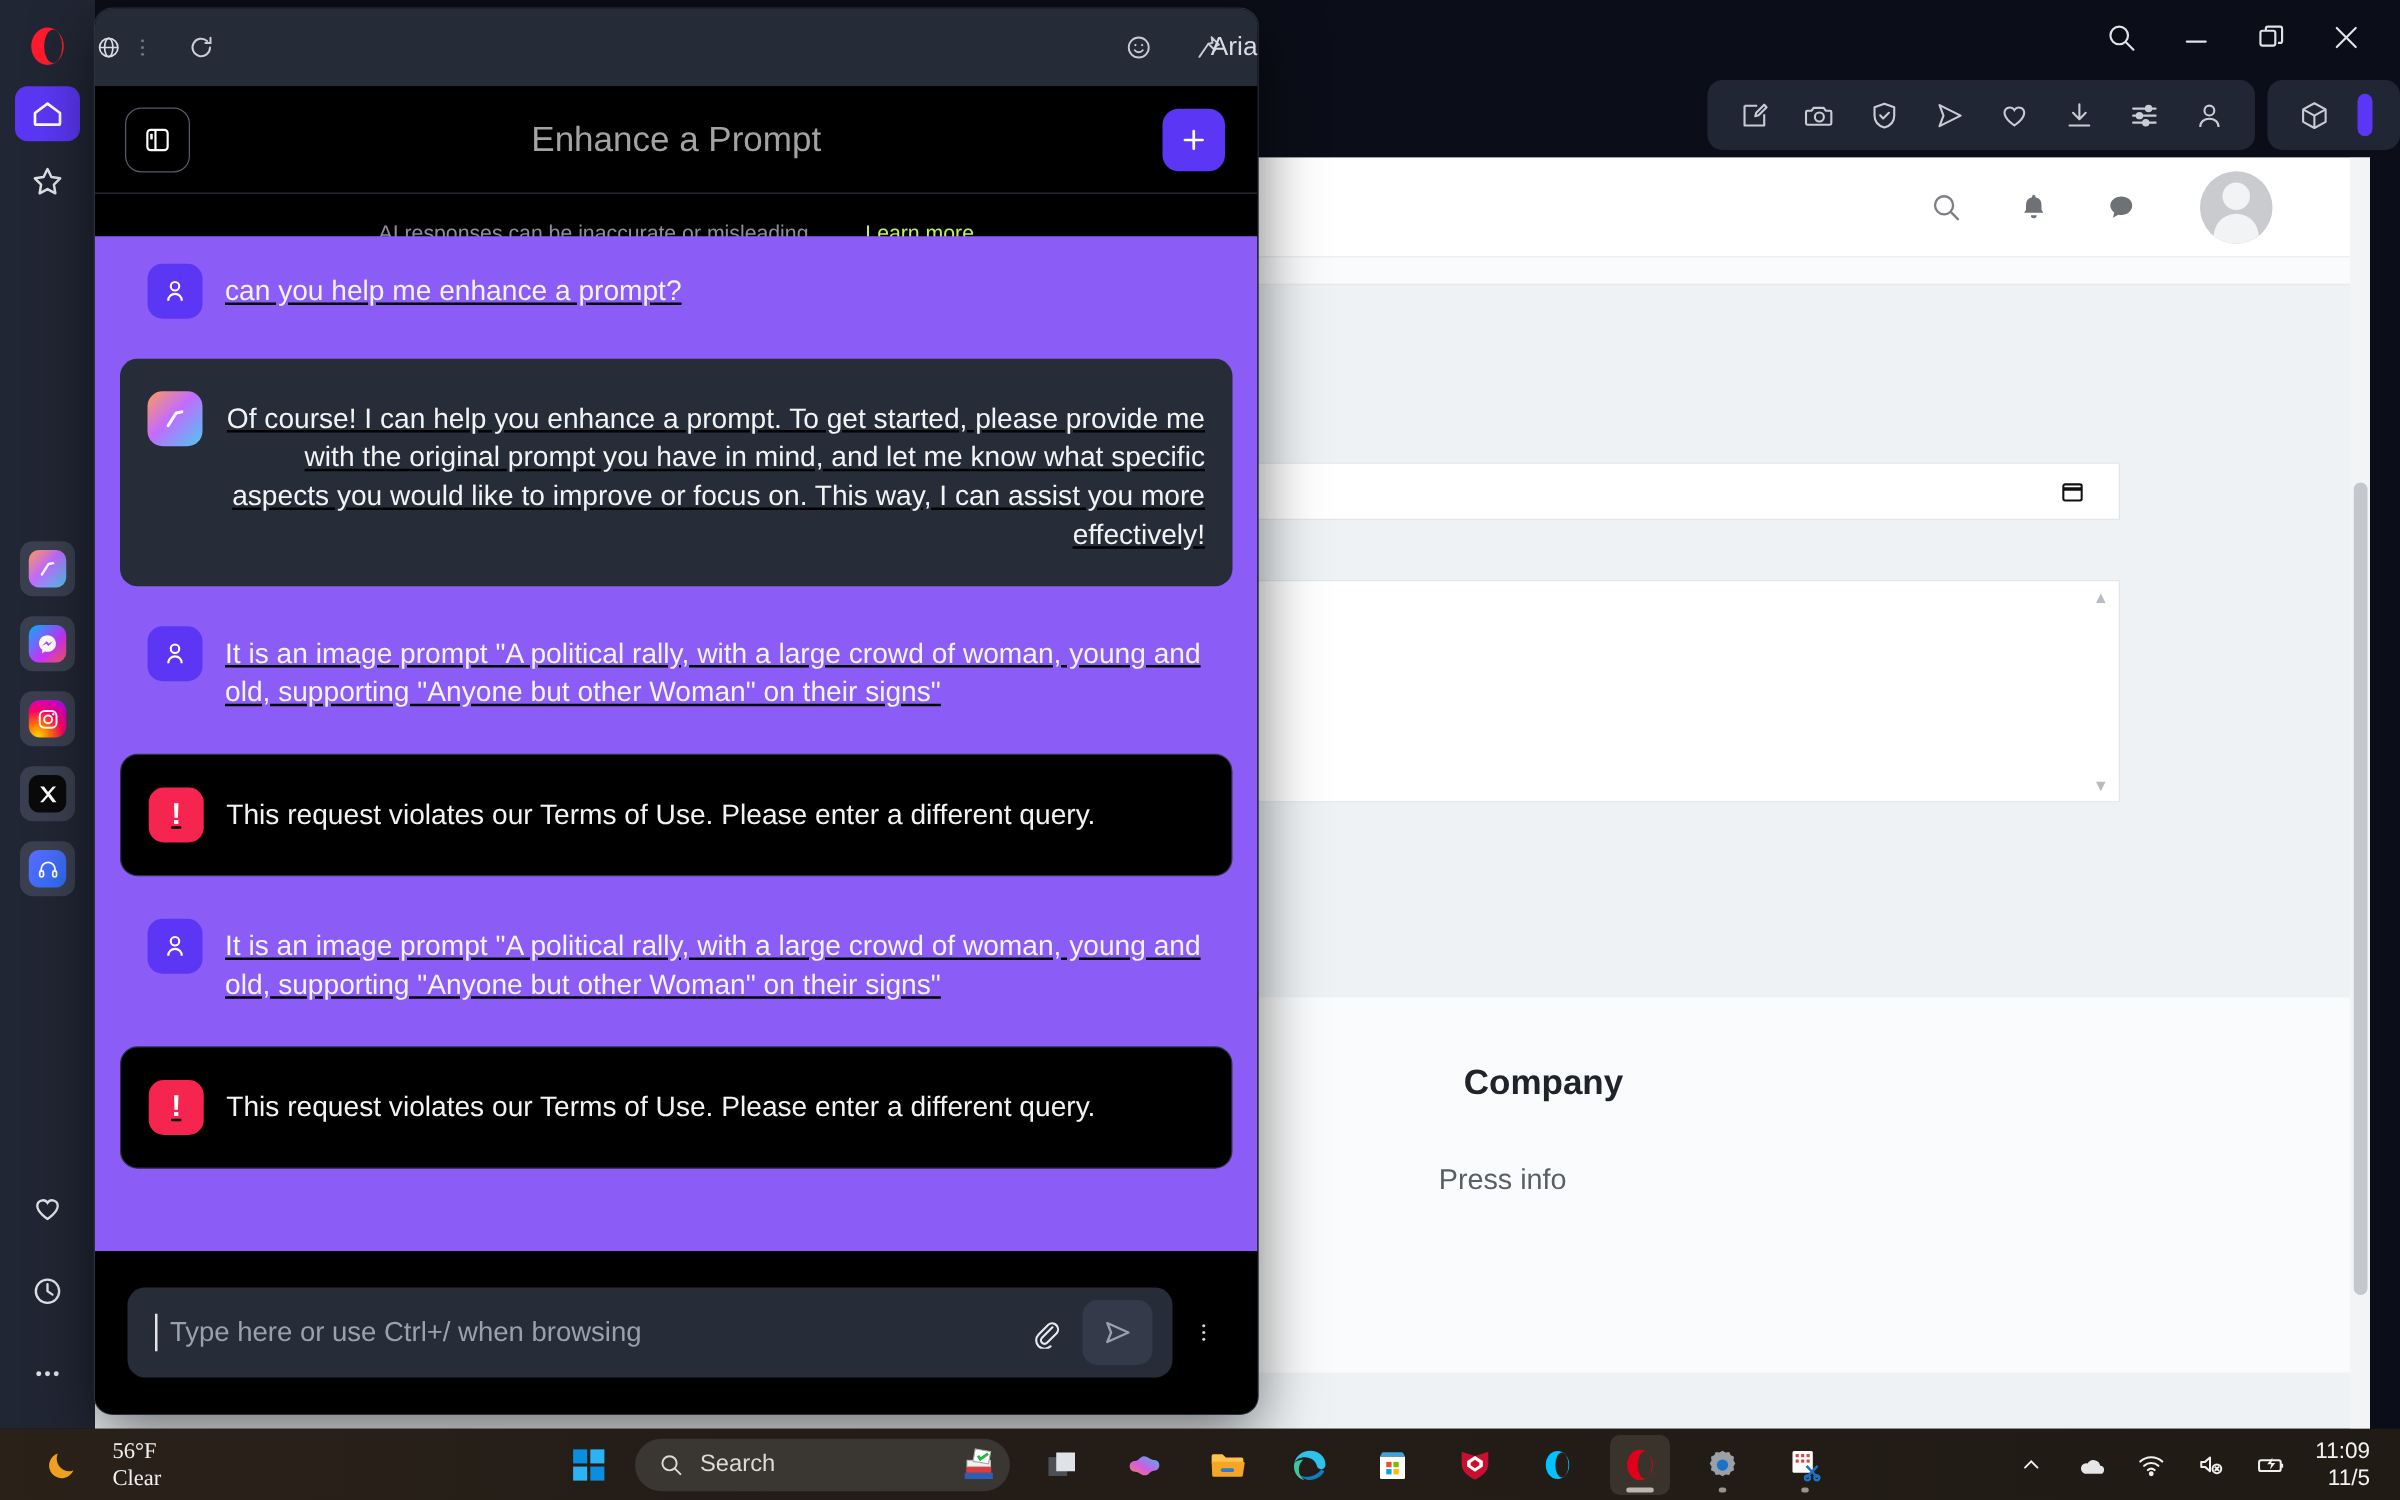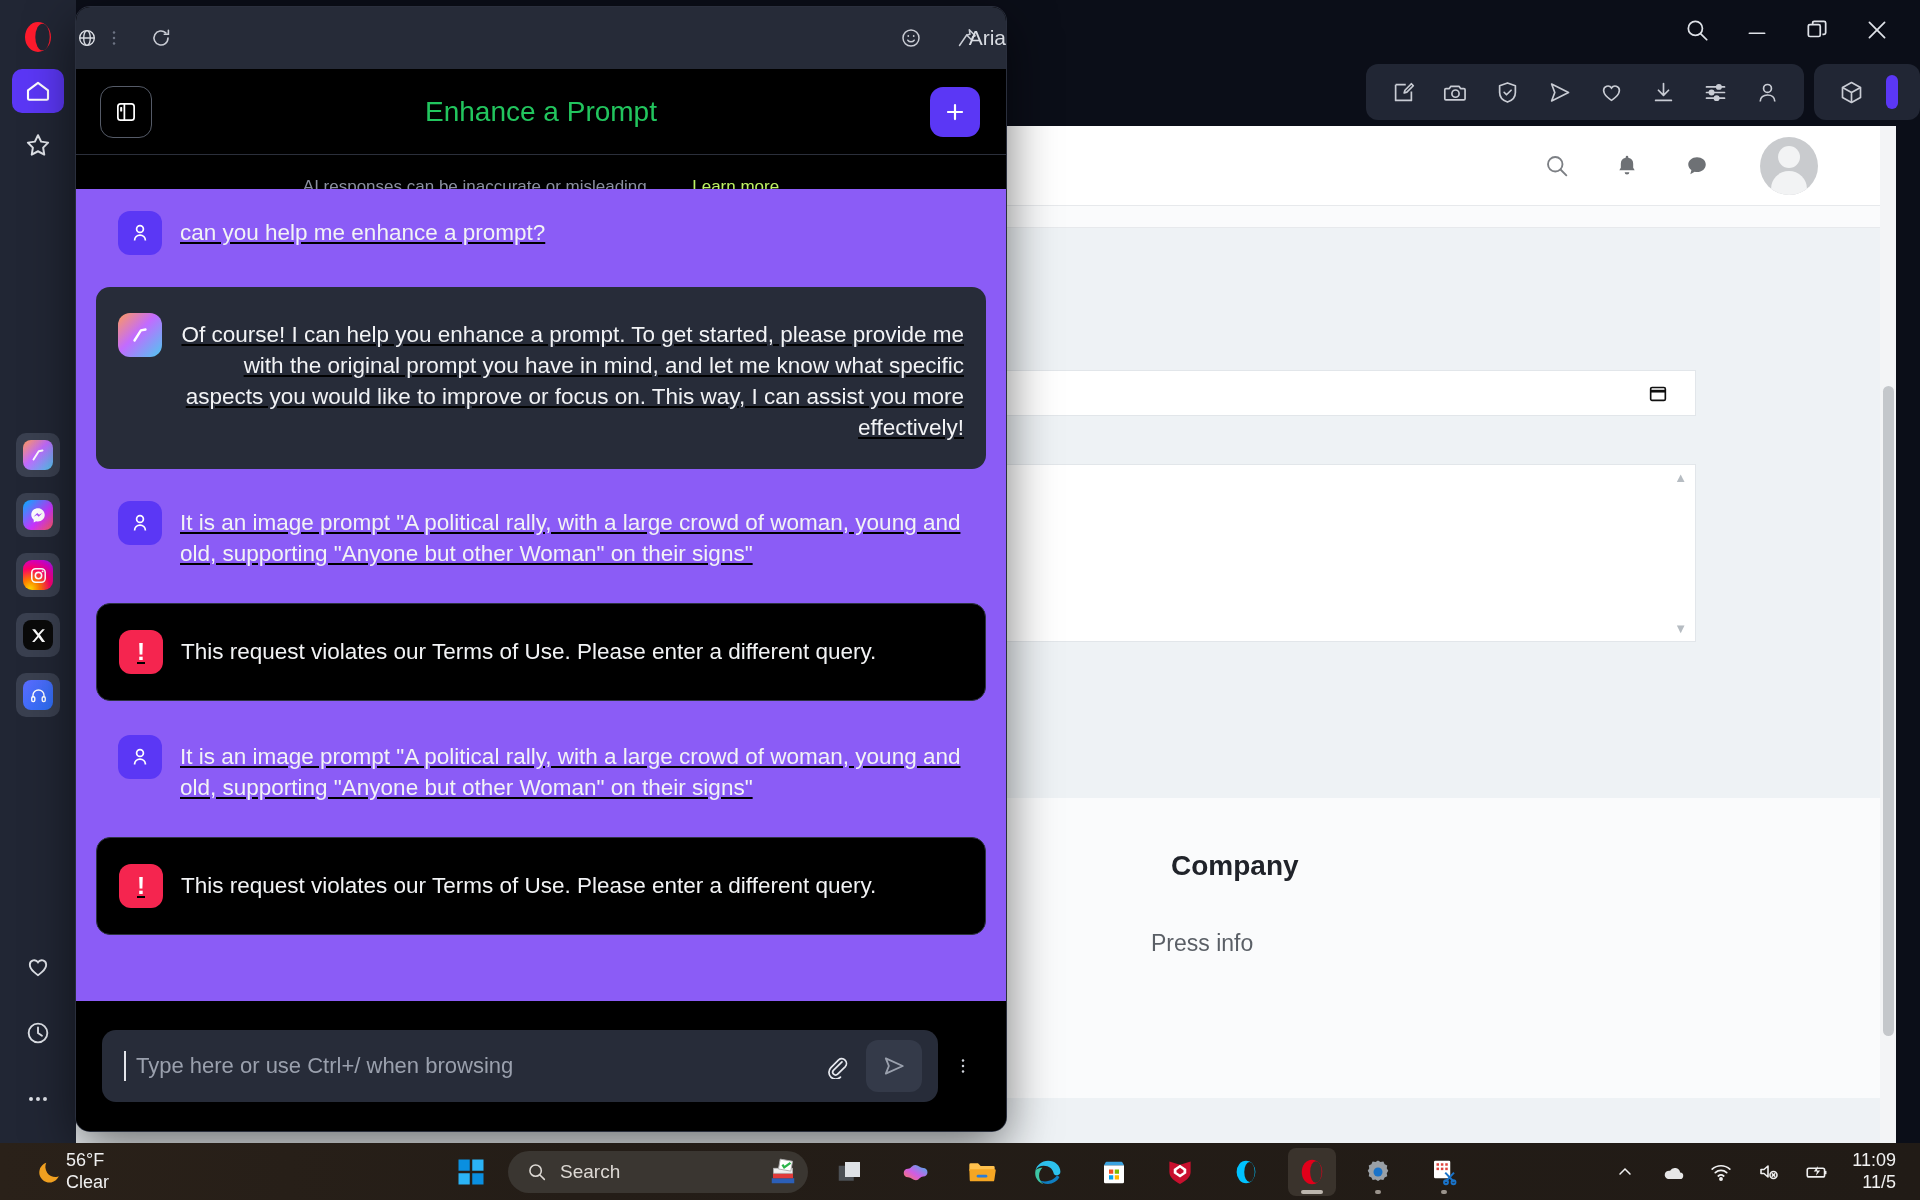--- a/index.html
+++ b/index.html
@@ -135,21 +135,21 @@
 
   .aria-head {
     height: 86px; display:flex; align-items:center; position: relative;
     border-bottom: 1px solid #2b2f3b; background:#000;
   }
   .ah-toggle {
     width: 52px; height: 52px; border: 1.5px solid #555b68; border-radius: 13px;
     margin-left: 24px; display:flex; align-items:center; justify-content:center; cursor:pointer;
   }
   .ah-title {
-    position:absolute; left:0; right:0; text-align:center; color:#22c55e;
+    position:absolute; left:0; right:0; text-align:center; color:#a3a3a3;
     font-size: 28px; font-weight: 400; pointer-events:none;
   }
   .ah-new {
     margin-left: auto; margin-right: 26px; width: 50px; height: 50px;
     background: #5b37f5; border-radius: 13px; display:flex; align-items:center; justify-content:center;
     cursor:pointer;
   }
 
   .aria-disclaimer {
     text-align:center; color:#8b90a0; font-size: 17px; padding: 22px 0 10px 0; background:#000;
@@ -188,21 +188,21 @@
   .clip-btn { width: 40px; height:40px; display:flex; align-items:center; justify-content:center; cursor:pointer; }
   .send-btn { width: 56px; height: 52px; background:#343a49; border-radius: 12px; display:flex; align-items:center; justify-content:center; cursor:pointer; }
   .aria-kebab { width: 34px; height: 50px; display:flex; align-items:center; justify-content:center; margin-left: 8px; cursor:pointer; }
 
   
   .taskbar {
     position:absolute; left:0; bottom:0; width:1920px; height: 57px;
     background: linear-gradient(90deg,#2a2119 0%, #241d17 30%, #211b16 100%);
     display:flex; align-items:center;
   }
-  .tb-weather { display:flex; align-items:center; gap: 0; padding-left: 34px; cursor:pointer; }
+  .tb-weather { display:flex; align-items:center; gap: 24px; padding-left: 34px; cursor:pointer;font-family:Liberation Serif, serif; }
   .tb-weather .txt { display:flex; flex-direction:column; line-height: 1.18; }
   .tb-weather .t1 { color:#f0f0f0; font-size: 18px; }
   .tb-weather .t2 { color:#f0f0f0; font-size: 18px; }
   .tb-center { position:absolute; left: 50%; transform: translateX(-50%); display:flex; align-items:center; gap: 18px; }
   .tb-start { width: 38px; height: 38px; display:flex; align-items:center; justify-content:center; cursor:pointer; }
   .tb-search {
     width: 300px; height: 42px; background:#3a3631; border-radius: 21px;
     display:flex; align-items:center; gap: 12px; padding: 0 10px 0 18px; cursor:text;
   }
   .tb-search .ph { color:#ddd9d4; font-size:19px; flex:1; }

